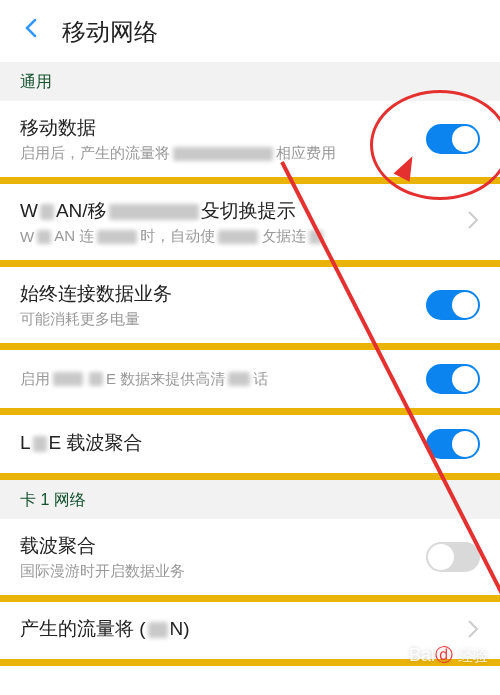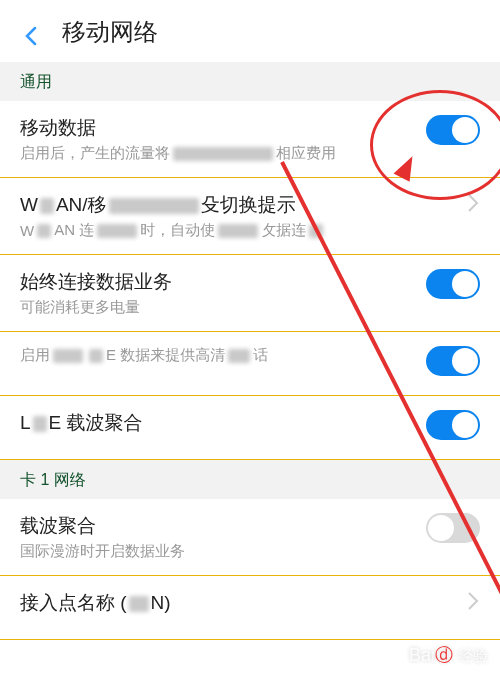--- a/index.html
+++ b/index.html
@@ -6,21 +6,21 @@
     body {
       width: 500px;
       height: 695px;
       background: #fff;
       font-family: -apple-system, "PingFang SC", "Microsoft YaHei", sans-serif;
       overflow: hidden;
       position: relative;
     }
     .header {
       display: flex;
-      align-items: flex-end;
+      align-items: flex-start;
       padding: 16px 20px 14px;
       background: #fff;
     }
     .back-icon {
       color: #3399ff;
       margin-right: 18px;
       display: flex;
       align-items: center;
     }
     .title {
@@ -29,22 +29,23 @@
       font-weight: 400;
     }
     .section-header {
       background: #f2f2f2;
       padding: 10px 20px 8px;
       font-size: 16px;
       color: #14532d;
     }
     .row {
       display: flex;
+      align-items: center;
       padding: 14px 20px;
-      border-bottom: 1px solid #eab308;
+      border-bottom: 7px solid #eab308;
       background: #fff;
       min-height: 64px;
     }
     .row-text {
       flex: 1;
       min-width: 0;
     }
     .row-title {
       font-size: 19px;
       color: #222;
@@ -232,21 +233,21 @@
   <div class="row-text">
     <div class="row-title">载波聚合</div>
     <div class="row-sub">国际漫游时开启数据业务</div>
   </div>
   <div class="toggle off"></div>
 </div>
 
 <div class="row">
   <div class="row-text">
     <div class="row-title">
-      <span>接入点名称 (</span><span class="blur-inline" style="width:20px"></span><span>N)</span>
+      <span>产生的流量将 (</span><span class="blur-inline" style="width:20px"></span><span>N)</span>
     </div>
   </div>
   <span class="chevron">
     <svg width="14" height="22" viewBox="0 0 14 22" fill="none" stroke="currentColor" stroke-width="2">
         <polyline points="3 3 11 11 3 19"></polyline>
       </svg>
   </span>
 </div>
 
 <div class="annotation-layer">

